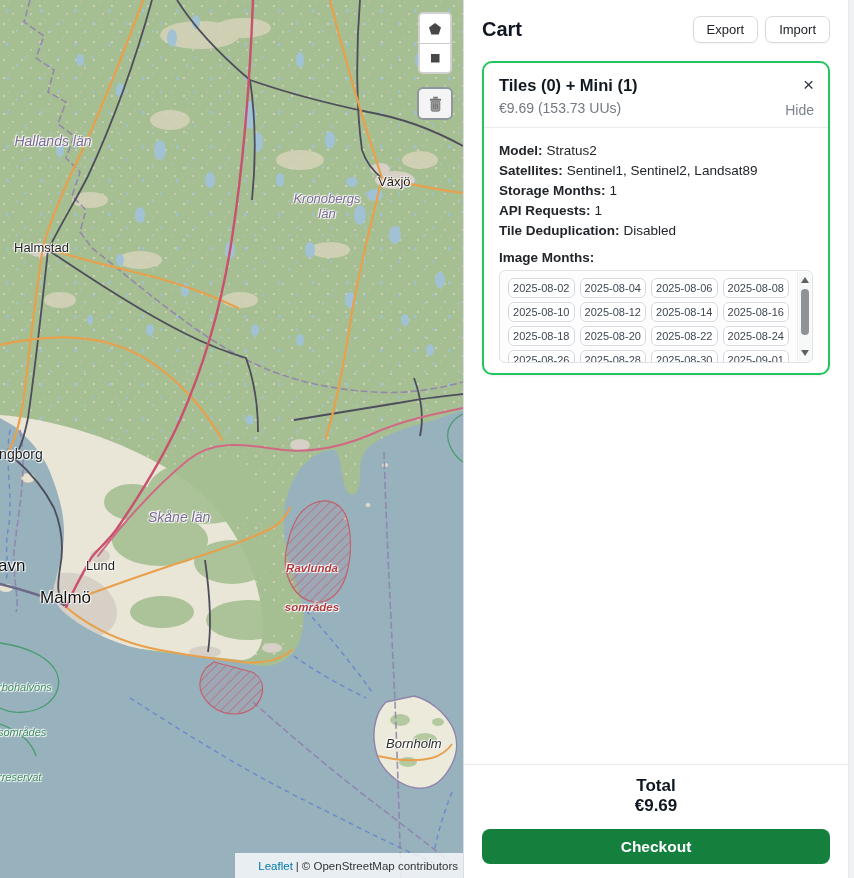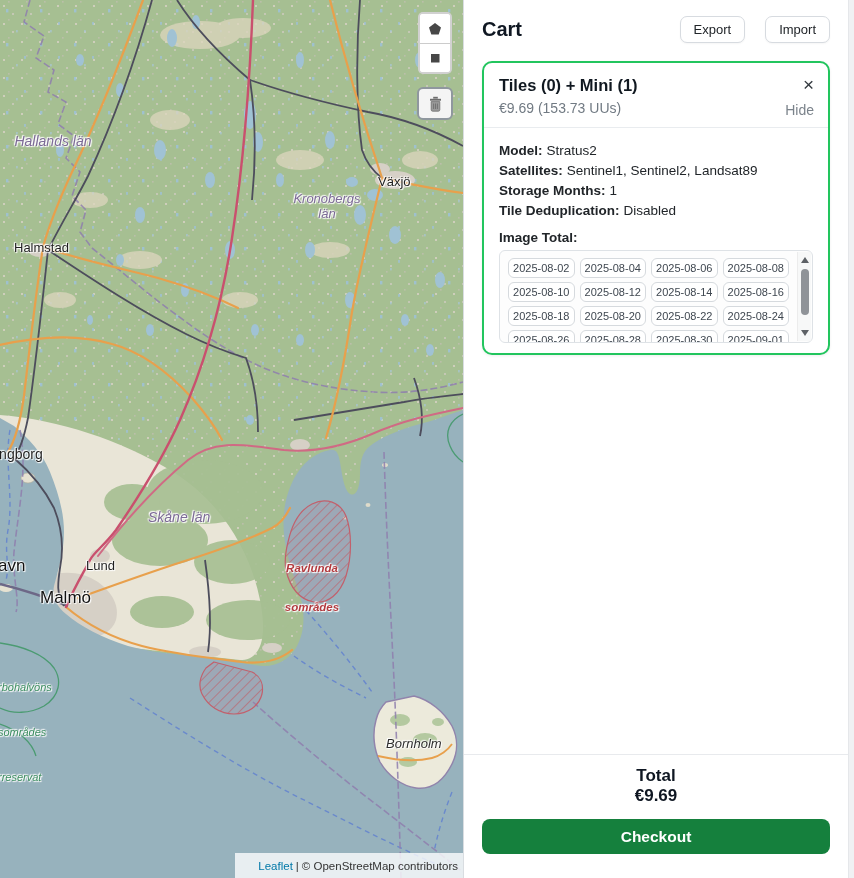--- a/index.html
+++ b/index.html
@@ -30,27 +30,27 @@
   
   .attribution { position:absolute; right:0; bottom:0; height:25px; background:rgba(255,255,255,0.78);
     font-size:11.5px; color:#333; display:flex; align-items:center; padding:0 5px; gap:3px; }
   .attribution a { color:#0078A8; text-decoration:none; }
   .flag { width:13px; height:9px; display:inline-block; margin-right:2px; }
   .flag .top { width:100%; height:50%; background:#4e7ac7; }
   .flag .bot { width:100%; height:50%; background:#f7d117; }
 
   
   .panel { position:absolute; left:463px; top:0; width:391px; height:878px; background:#fff;
-    border-left:1px solid #d9dde1; display:flex; flex-direction:column; padding:16px 24px 10px 18px; }
+    border-left:1px solid #d9dde1; display:flex; flex-direction:column; padding:16px 24px 0 18px; }
   .panel-header { display:flex; align-items:center; justify-content:space-between; }
   .panel-title { font-size:20px; font-weight:bold; color:#0f1722; }
   .hdr-btns { display:flex; gap:7px; }
   .ghost-btn { font-family:inherit; font-size:13px; color:#212529; background:#fff;
     border:1px solid #d7dbe0; border-radius:7px; padding:5px 13px; cursor:pointer;
-    box-shadow:0 1px 2px rgba(0,0,0,0.04);margin-left:13px; }
+    box-shadow:0 1px 2px rgba(0,0,0,0.04); }
 
   .cart-card { margin-top:18px; border:2px solid #22c55e; border-radius:10px; background:#fff;
     box-shadow:0 1px 3px rgba(0,0,0,0.07); overflow:hidden; }
   .card-header { display:flex; justify-content:space-between; padding:13px 14px 9px 15px; border-bottom:1px solid #e9ecef; }
   .card-title { font-size:16.5px; font-weight:bold; color:#101820; }
   .card-subtitle { font-size:14px; color:#717a83; margin-top:5px; }
   .card-header-right { display:flex; flex-direction:column; align-items:flex-end; }
   .close-x { font-size:19px; line-height:17px; color:#343a40; cursor:pointer; background:none; border:none; font-family:inherit; }
   .hide-link { font-size:14px; color:#7b838b; margin-top:9px; cursor:pointer; }
 
@@ -324,23 +324,24 @@
       </div>
       <div class="card-header-right">
         <button class="close-x">×</button>
         <span class="hide-link">Hide</span>
       </div>
     </div>
     <div class="card-body">
       <div class="field-line"><span class="fl">Model:</span><span class="fv">Stratus2</span></div>
       <div class="field-line"><span class="fl">Satellites:</span><span class="fv">Sentinel1, Sentinel2, Landsat89</span></div>
       <div class="field-line"><span class="fl">Storage Months:</span><span class="fv">1</span></div>
+      <div class="field-line"><span class="fl">API Requests:</span><span class="fv">1</span></div>
       <div class="field-line"><span class="fl">Tile Deduplication:</span><span class="fv">Disabled</span></div>
 
-      <div class="dates-label">Image Total:</div>
+      <div class="dates-label">Image Months:</div>
       <div class="dates-box">
         <div class="dates-grid">
           <span class="date-chip">2025-08-02</span>
           <span class="date-chip">2025-08-04</span>
           <span class="date-chip">2025-08-06</span>
           <span class="date-chip">2025-08-08</span>
           <span class="date-chip">2025-08-10</span>
           <span class="date-chip">2025-08-12</span>
           <span class="date-chip">2025-08-14</span>
           <span class="date-chip">2025-08-16</span>

